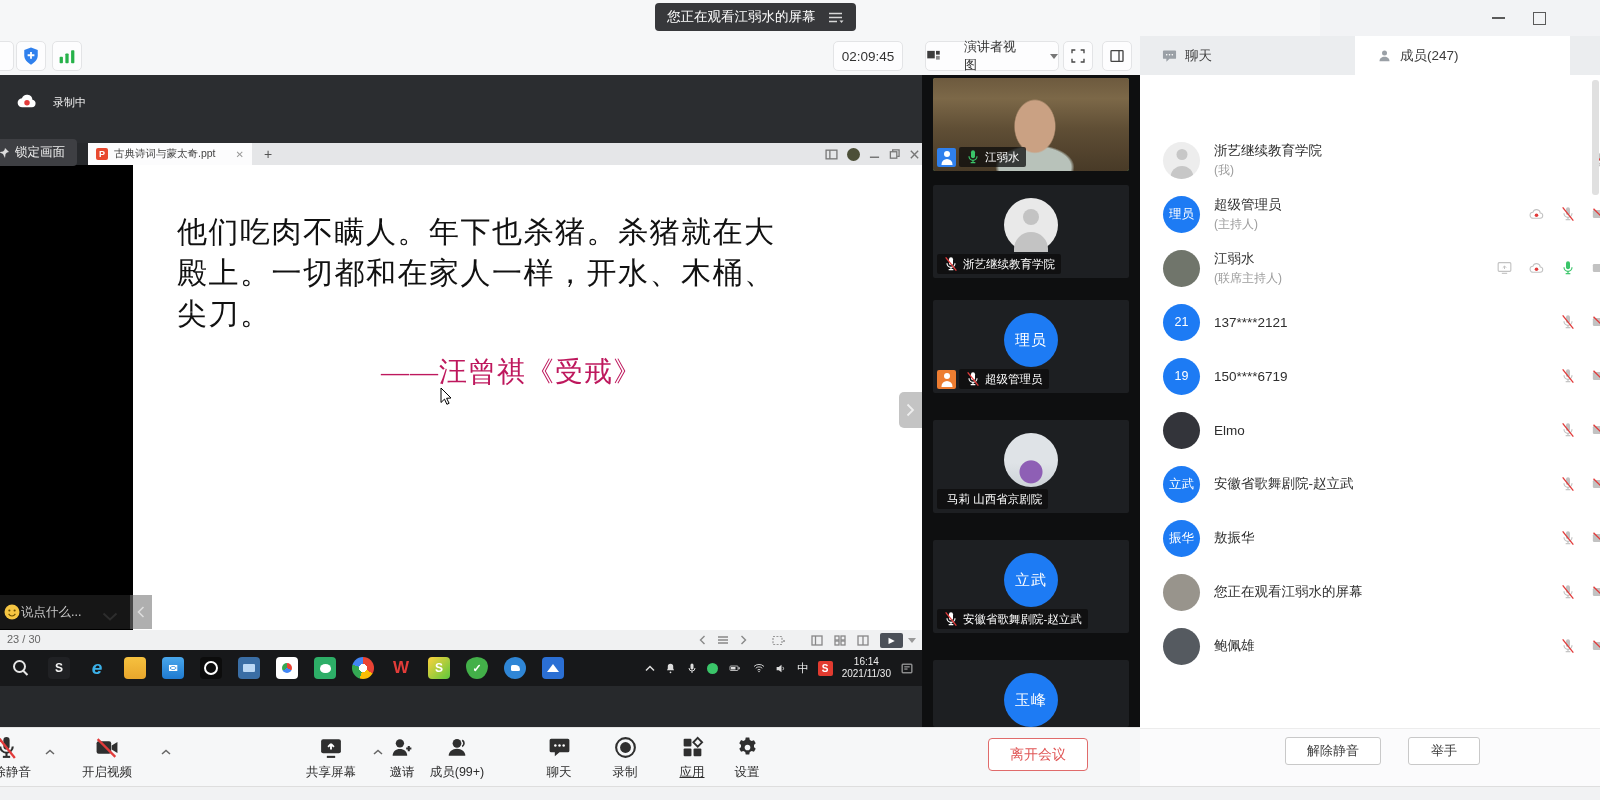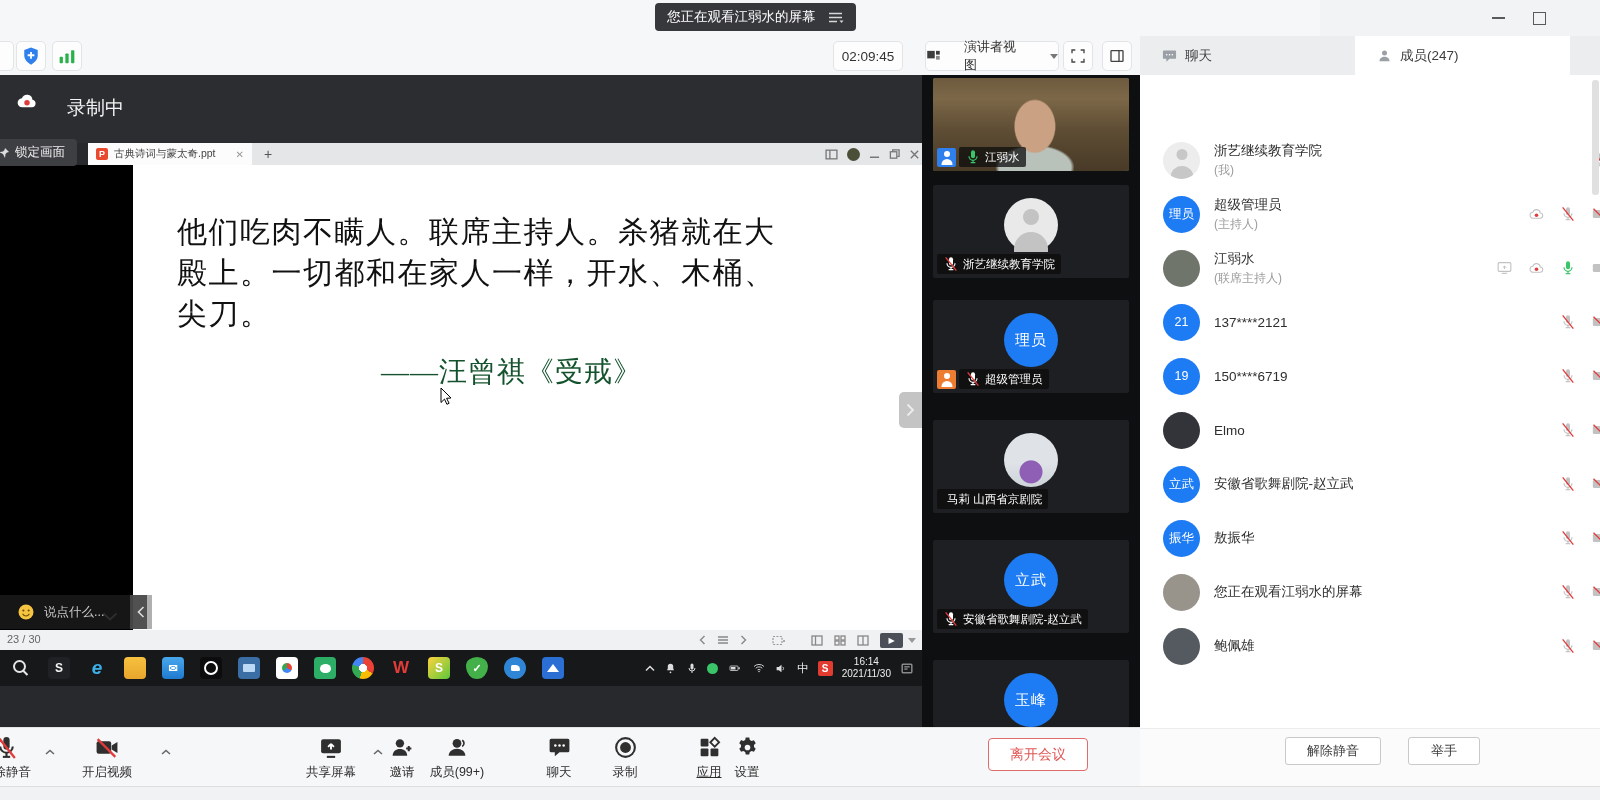--- a/index.html
+++ b/index.html
@@ -25,43 +25,43 @@
   .tri-down{width:0;height:0;border-left:4px solid transparent;border-right:4px solid transparent;border-top:5px solid #777;}
 
   
   .panel-tabs{position:absolute;left:1140px;top:36px;width:460px;height:39px;background:#ebedef;border-bottom:1px solid #e2e2e2;display:flex;}
   .ptab{height:39px;display:flex;align-items:center;gap:8px;padding-left:22px;font-size:13.5px;color:#3c3c3c;width:193px;}
   .ptab.active{background:#fff;}
 
   
   .main{position:absolute;left:0;top:75px;width:922px;height:652px;background:#27292c;}
   .rec-band{position:absolute;left:0;top:0;width:922px;height:68px;background:#2b2d30;}
-  .rec-txt{position:absolute;left:67px;top:20px;color:#f2f2f2;font-size:19px;}
+  .rec-txt{position:absolute;left:53px;top:20px;color:#f2f2f2;font-size:11px;}
   .lock-btn{position:absolute;left:-8px;top:64px;height:27px;background:#3e3f43;border-radius:4px;color:#eee;
     font-size:12.5px;display:flex;align-items:center;gap:5px;padding:0 12px 0 6px;z-index:5;}
   .ppt-tabbar{position:absolute;left:88px;top:68px;width:834px;height:22px;background:#e5e6e8;display:flex;align-items:center;}
   .ppt-tab{height:22px;background:#fcfcfd;display:flex;align-items:center;gap:6px;padding:0 8px;width:148px;}
   .ppt-icon{width:12px;height:12px;border-radius:2px;background:#e8492f;color:#fff;font-size:9px;font-weight:bold;
     display:flex;align-items:center;justify-content:center;}
   .ppt-tab-title{font-size:10.5px;color:#444;white-space:nowrap;overflow:hidden;flex:1;}
   .tab-x{color:#999;font-size:10px;}
   .tab-plus{color:#555;font-size:14px;margin-left:12px;}
   .ppt-winctl{margin-left:auto;display:flex;align-items:center;gap:9px;padding-right:2px;color:#666;}
   .avatar-dot{width:13px;height:13px;border-radius:50%;background:#4c4f38;}
 
   .slide-area{position:absolute;left:0;top:90px;width:922px;height:465px;background:#000;}
   .slide{position:absolute;left:133px;top:0;width:789px;height:465px;background:#fff;}
   .slide-line{position:absolute;left:44px;width:640px;font-size:30px;line-height:41px;color:#111;
     font-family:"Liberation Serif","DejaVu Serif",serif;letter-spacing:1.5px;}
-  .slide-attrib{position:absolute;left:248px;top:188px;font-size:28px;color:#14532d;
+  .slide-attrib{position:absolute;left:248px;top:188px;font-size:28px;color:#be185d;
     font-family:"Liberation Serif","DejaVu Serif",serif;letter-spacing:1px;}
   .cursor{position:absolute;left:307px;top:222px;}
 
   .screen-chat{position:absolute;left:0;top:520px;width:130px;height:34px;background:rgba(24,24,24,.9);
-    display:flex;align-items:center;gap:9px;padding-left:17px;z-index:4;}
+    display:flex;align-items:center;padding-left:3px;z-index:4;}
   .screen-chat-txt{color:#c9c9c9;font-size:12.5px;}
   .chat-collapse{position:absolute;left:130px;top:520px;width:22px;height:34px;background:rgba(110,110,110,.55);
     display:flex;align-items:center;justify-content:center;z-index:4;}
   .expand-tab{position:absolute;left:899px;top:317px;width:23px;height:36px;background:rgba(125,125,125,.45);
     border-radius:5px 0 0 5px;display:flex;align-items:center;justify-content:center;z-index:4;}
 
   .ppt-status{position:absolute;left:0;top:555px;width:922px;height:20px;background:#f0f1f2;}
   .page-ind{position:absolute;left:7px;top:3px;font-size:11px;color:#666;}
   .status-ics{position:absolute;right:6px;top:0;height:20px;display:flex;align-items:center;gap:11px;color:#888;}
   .play-btn{width:23px;height:15px;background:#4b5058;border-radius:2px;color:#fff;font-size:8px;
@@ -295,21 +295,21 @@
         <span class="gi">
             <svg width="11" height="11" viewBox="0 0 12 12">
               <path d="M2 2l8 8M10 2l-8 8" stroke="#777" stroke-width="1.5"></path>
             </svg>
           </span>
       </div>
     </div>
 
     <div class="slide-area">
       <div class="slide">
-        <div class="slide-line" style="top:46px;">他们吃肉不瞒人。联席主持人。杀猪就在大</div>
+        <div class="slide-line" style="top:46px;">他们吃肉不瞒人。年下也杀猪。杀猪就在大</div>
         <div class="slide-line" style="top:87px;">殿上。一切都和在家人一样，开水、木桶、</div>
         <div class="slide-line" style="top:128px;">尖刀。</div>
         <div class="slide-attrib">——汪曾祺《受戒》</div>
         <span class="cursor gi">
           <svg width="13" height="18" viewBox="0 0 13 18">
               <path d="M1 1l10 10-4.4.3 2.5 5-2.2 1-2.4-5.2L1 15.5z" fill="#fff" stroke="#000" stroke-width="1"></path>
             </svg>
         </span>
       </div>
     </div>
@@ -948,21 +948,21 @@
     <div class="tb-g" style="left:600px;width:50px;">
       <span class="gi">
           <svg width="25" height="25" viewBox="0 0 24 24">
             <circle cx="12" cy="12" r="9" fill="none" stroke="#2f2f2f" stroke-width="2"></circle>
             <circle cx="12" cy="12" r="5.2" fill="#2f2f2f"></circle>
           </svg>
         </span>
       <span>录制</span>
     </div>
 
-    <div class="tb-g" style="left:685px;width:48px;text-decoration:underline;">
+    <div class="tb-g" style="left:668px;width:48px;text-decoration:underline;">
       <span class="gi">
           <svg width="25" height="25" viewBox="0 0 24 24">
             <rect x="3.5" y="3.5" width="7.5" height="7.5" rx="1" fill="#2f2f2f"></rect>
             <rect x="3.5" y="13" width="7.5" height="7.5" rx="1" fill="#2f2f2f"></rect>
             <rect x="13" y="13" width="7.5" height="7.5" rx="1" fill="#2f2f2f"></rect>
             <path d="M17 2.8l4.2 4.2L17 11.2 12.8 7z" fill="none" stroke="#2f2f2f" stroke-width="1.8"></path>
           </svg>
         </span>
       <span>应用</span>
     </div>

